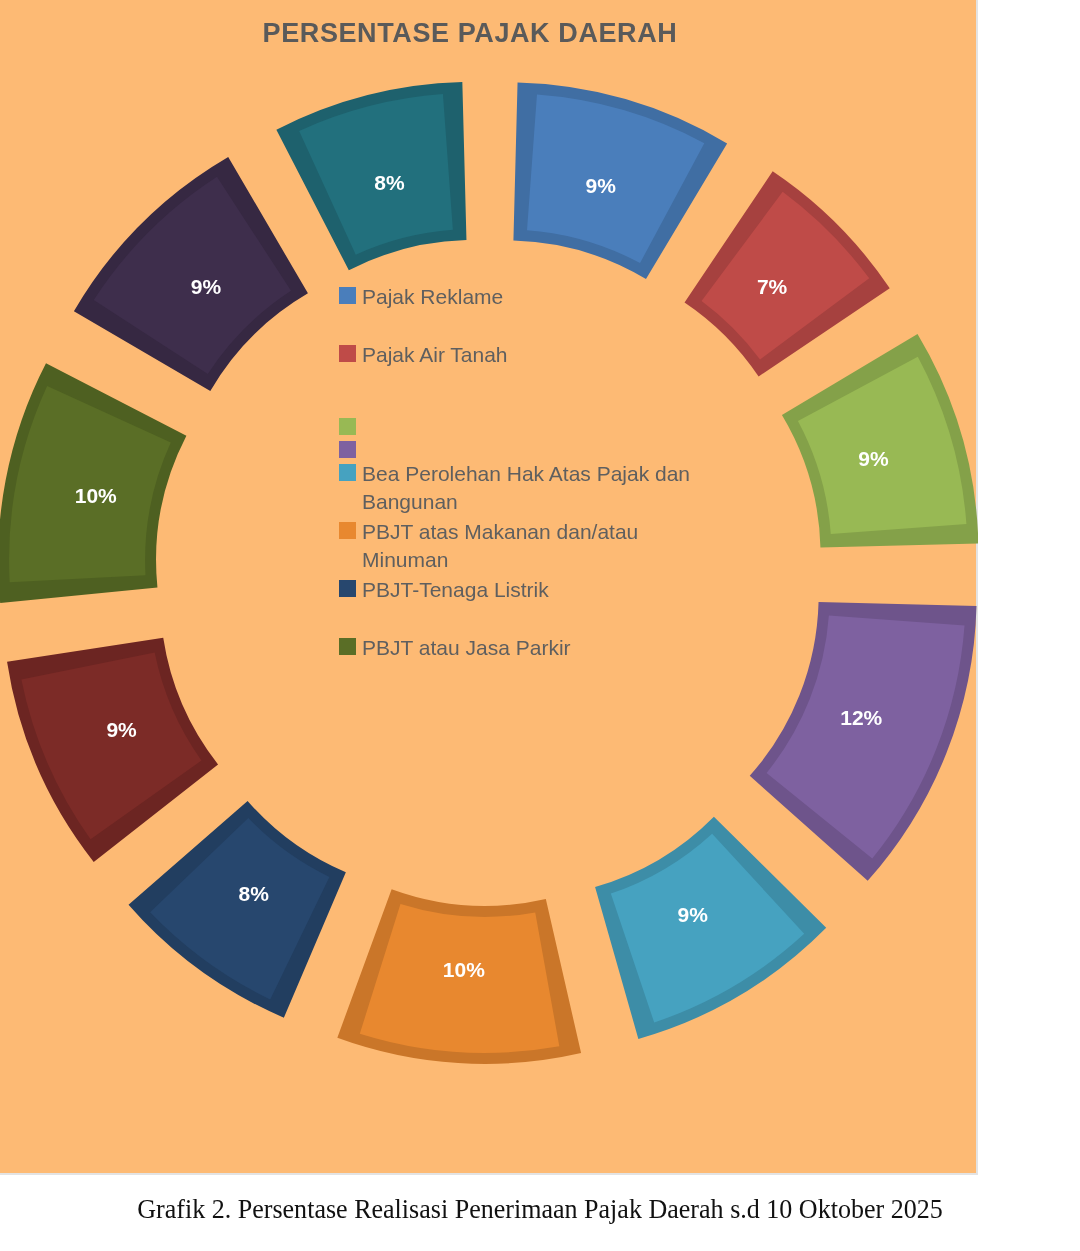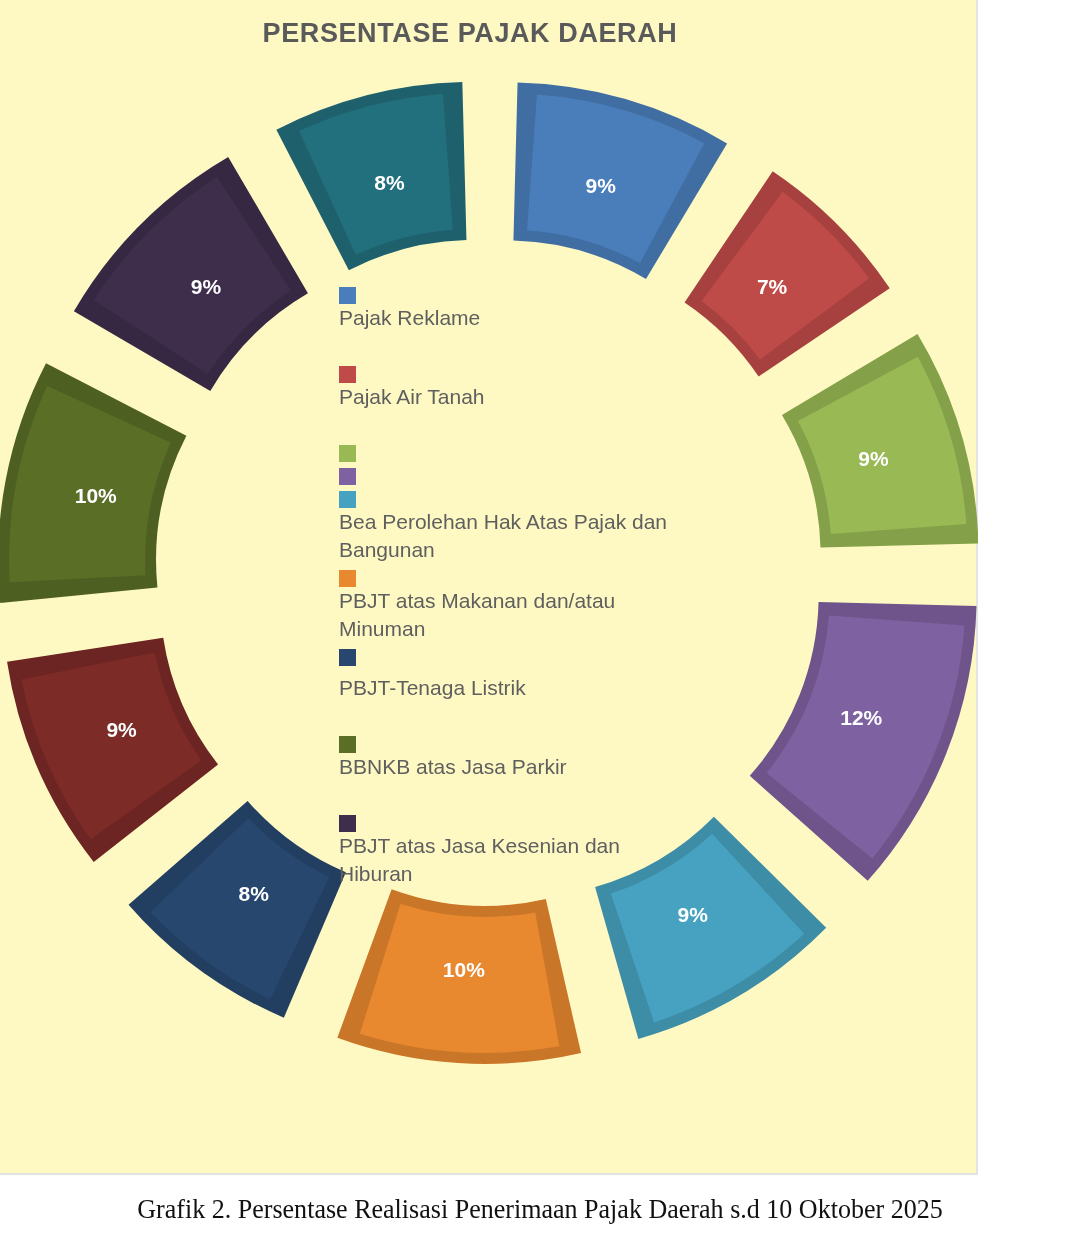--- a/index.html
+++ b/index.html
@@ -23,21 +23,21 @@
   
   #chart-frame {
     position: absolute;
     left: 0;
     top: 0;
     width: 978px;
     height: 1175px;
     border-right: 2px solid #e3e3e3;
     border-bottom: 2px solid #e3e3e3;
     box-sizing: border-box;
-    background: #fef9c3;
+    background: #fdba74;
   }
 
   #chart-title {
     position: absolute;
     left: 0;
     top: 18px;
     width: 940px;
     text-align: center;
     font-size: 27px;
     font-weight: bold;
@@ -68,21 +68,20 @@
   #legend {
     position: absolute;
     left: 339px;
     top: 283px;
     width: 370px;
   }
   .legend-item {
     display: flex;
     align-items: flex-start;
     margin-bottom: 2px;
-    flex-direction: column;
   }
   .legend-swatch {
     width: 17px;
     height: 17px;
     flex: 0 0 17px;
     margin-top: 4px;
     margin-right: 6px;
   }
   .legend-label {
     font-family: "Liberation Sans", sans-serif;
@@ -151,52 +150,47 @@
           <text x="205.90272908415375" y="228.90272908415386" class="slice-label">9%</text>
           <text x="389.4345167746789" y="124.21804561054118" class="slice-label">8%</text>
         </g>
     </svg>
 
     <div id="legend">
         <div class="legend-item" style="margin-bottom: 30px;">
           <span class="legend-swatch" style="background: rgb(74, 126, 187);"></span>
           <span class="legend-label">Pajak Reklame</span>
         </div>
-        <div class="legend-item" style="margin-bottom: 30px;">
+        <div class="legend-item" style="margin-bottom: 45px;">
           <span class="legend-swatch" style="background: rgb(191, 75, 72);"></span>
           <span class="legend-label">Pajak Air Tanah</span>
         </div>
         <div class="legend-item">
           <span class="legend-swatch" style="background: rgb(152, 185, 84);"></span>
         </div>
         <div class="legend-item">
           <span class="legend-swatch" style="background: rgb(126, 97, 160);"></span>
         </div>
         <div class="legend-item">
           <span class="legend-swatch" style="background: rgb(70, 162, 192);"></span>
           <span class="legend-label">Bea Perolehan Hak Atas Pajak dan
 Bangunan</span>
         </div>
         <div class="legend-item">
           <span class="legend-swatch" style="background: rgb(232, 136, 47);"></span>
           <span class="legend-label">PBJT atas Makanan dan/atau
 Minuman</span>
         </div>
-        <div class="legend-item" style="margin-bottom: 30px; gap: 8px;">
+        <div class="legend-item" style="margin-bottom: 30px;">
           <span class="legend-swatch" style="background: rgb(39, 71, 110);"></span>
           <span class="legend-label">PBJT-Tenaga Listrik</span>
         </div>
         <div class="legend-item" style="margin-bottom: 30px;">
           <span class="legend-swatch" style="background: rgb(90, 110, 38);"></span>
-          <span class="legend-label">BBNKB atas Jasa Parkir</span>
-        </div>
-        <div class="legend-item">
-          <span class="legend-swatch" style="background: rgb(62, 46, 76);"></span>
-          <span class="legend-label">PBJT atas Jasa Kesenian dan
-Hiburan</span>
+          <span class="legend-label">PBJT atau Jasa Parkir</span>
         </div>
       </div>
 
   </div>
 
   <div id="caption">Grafik 2. Persentase Realisasi Penerimaan Pajak Daerah s.d 10 Oktober 2025</div>
 
 </div>
 
 </body></html>

